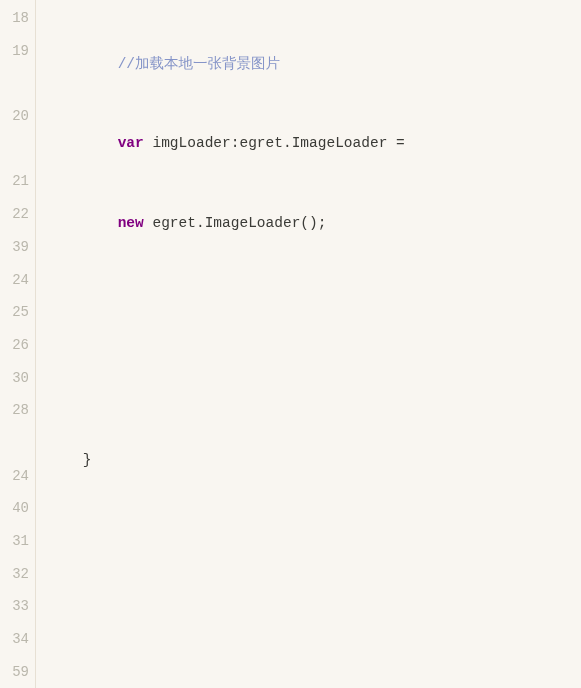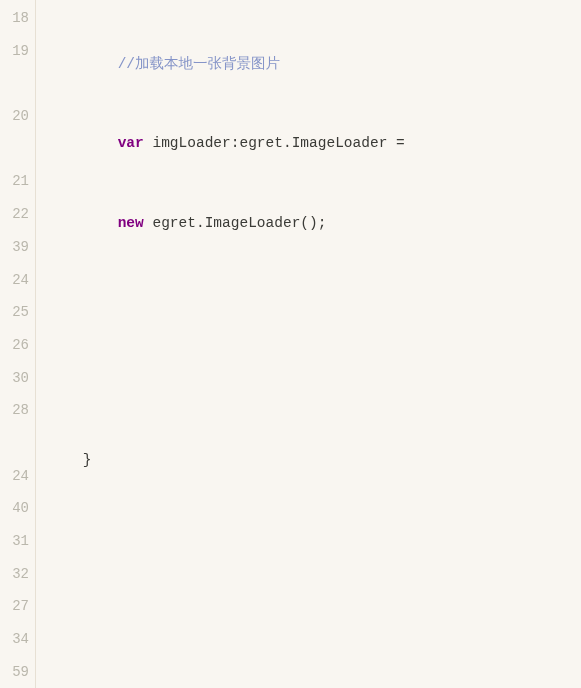--- a/index.html
+++ b/index.html
@@ -60,21 +60,21 @@
     <div class="ln">24</div>
     <div class="ln">25</div>
     <div class="ln">26</div>
     <div class="ln">30</div>
     <div class="ln">28</div>
     <div class="ln"></div>
     <div class="ln">24</div>
     <div class="ln">40</div>
     <div class="ln">31</div>
     <div class="ln">32</div>
-    <div class="ln">27</div>
+    <div class="ln">33</div>
     <div class="ln">34</div>
     <div class="ln">59</div>
 
   </div>
 
   <div class="code">
     <div class="line"><span class="plain">        </span><span class="comment">//加载本地一张背景图片</span></div>
     <div class="line"><span class="plain">        </span><span class="kw">var</span><span class="plain"> imgLoader:egret.ImageLoader = </span></div>
     <div class="line"><span class="plain">        </span><span class="kw">new</span><span class="plain"> egret.ImageLoader();</span></div>
     <div class="line"><span class="plain">        </span></div>

